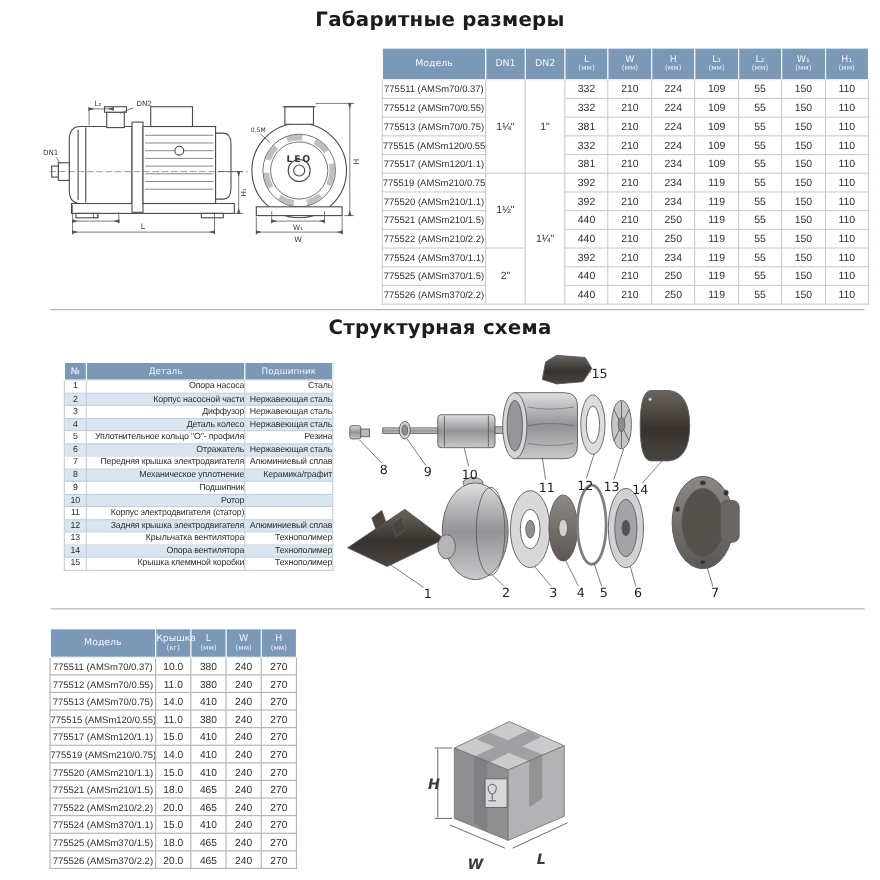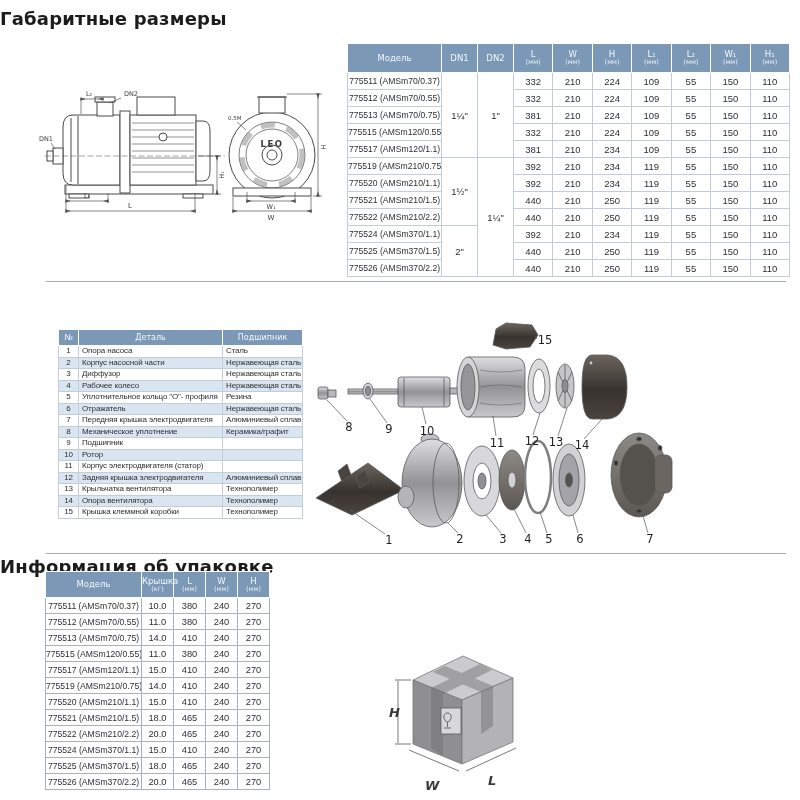--- a/index.html
+++ b/index.html
@@ -1,38 +1,38 @@
 <!DOCTYPE html>
 <html style="--header_bg: #7b98b6; --header_text: #f2f7fb; --row_alt: #d9e6f2; --border_blue: #c2cdd8; --border_gray: #a9b2ba; --text: #333333;"><head>
 <meta charset="utf-8">
 <style>
   *{margin:0;padding:0;box-sizing:border-box}
   html,body{width:800px;height:800px;background:#fff}
   body{font-family:"Liberation Sans",sans-serif;color:var(--text,#333)}
   .page{position:relative;width:800px;height:800px;background:#fff;overflow:hidden}
-  .sec-title{position:absolute;left:0;width:100%;font-size:18px;font-weight:600;
+  .sec-title{position:absolute;left:0;width:100%;text-align:center;font-size:18px;font-weight:600;
     color:#1c1c1c;font-family:"DejaVu Sans","Liberation Sans",sans-serif;letter-spacing:.2px}
   .divider{position:absolute;left:46px;width:740px;height:1px;background:#ababab}
   table{border-collapse:collapse;table-layout:fixed}
   th{background:var(--header_bg);color:var(--header_text);font-weight:400;
      font-family:"DejaVu Sans","Liberation Sans",sans-serif;border:1px solid #ffffff;
      text-align:center;vertical-align:middle}
   th .unit{font-size:6.5px;line-height:7px;opacity:.92}
   td{background:#fff;text-align:center;vertical-align:middle;white-space:nowrap;overflow:hidden}
   
   .dim-table{position:absolute;left:347px;top:43px;width:443px;font-size:9.5px}
   .dim-table th{font-size:8.5px;height:29px;line-height:9px;padding:2px 0}
   .dim-table td{border:1px solid var(--border_blue);height:17px;color:#2f2f2f}
   .dim-table td.model{font-size:8.6px}
   
   .parts-table{position:absolute;left:58px;top:329px;width:244px}
   .parts-table th{font-size:8px;height:16px}
   .parts-table td{border:1px solid var(--border_blue);height:11.5px;font-size:8px;
     letter-spacing:-.15px;line-height:10px;color:#2f2f2f}
-  .parts-table td.lft{text-align:left;padding-left:3px}
+  .parts-table td.lft{text-align:right;padding-left:3px}
   .parts-table tr.alt td{background:var(--row_alt)}
   
   .pack-table{position:absolute;left:45px;top:571px;width:224px}
   .pack-table th{font-size:8.5px;height:26px;line-height:9px;padding:2px 0}
   .pack-table td{border:1px solid var(--border_gray);height:16px;font-size:9.3px;color:#2f2f2f}
   .pack-table td.model{font-size:8.6px}
   
   .drawing{position:absolute}
   svg text{fill:#3a3a3a;font-family:"DejaVu Sans","Liberation Sans",sans-serif}
   .pnum{position:absolute;transform:translate(-50%,-50%);font-size:11.5px;color:#1f1f1f;
@@ -308,20 +308,21 @@
       </tbody>
     <colgroup>
         <col style="width:94px">
         <col style="width:36px">
         <col style="width:36px">
       </colgroup>
   </table>
 
   <div class="divider" style="top:281px"></div>
 
+  <div class="sec-title" style="top:288px">Структурная схема</div>
 
   <table class="parts-table">
     <thead>
         <tr id="parts-head">
           <th>
             <div>№</div>
           </th>
           <th>
             <div>Деталь</div>
           </th>
@@ -341,21 +342,21 @@
           <td class="lft">Корпус насосной части</td>
           <td class="lft">Нержавеющая сталь</td>
         </tr>
         <tr>
           <td>3</td>
           <td class="lft">Диффузор</td>
           <td class="lft">Нержавеющая сталь</td>
         </tr>
         <tr class="alt">
           <td>4</td>
-          <td class="lft">Рабочее колесо</td>
+          <td class="lft">Деталь колесо</td>
           <td class="lft">Нержавеющая сталь</td>
         </tr>
         <tr>
           <td>5</td>
           <td class="lft">Уплотнительное кольцо "О"- профиля</td>
           <td class="lft">Резина</td>
         </tr>
         <tr class="alt">
           <td>6</td>
           <td class="lft">Отражатель</td>
@@ -525,21 +526,20 @@
     <span class="pnum" style="left:117px;top:116px">10</span>
     <span class="pnum" style="left:187px;top:128px">11</span>
     <span class="pnum" style="left:222px;top:126px">12</span>
     <span class="pnum" style="left:246px;top:127px">13</span>
     <span class="pnum" style="left:272px;top:130px">14</span>
     <span class="pnum" style="left:235px;top:25px">15</span>
   </div>
 
   <div class="divider" style="top:553px"></div>
 
-  <div class="sec-title" style="top:556px">Информация об упаковке</div>
 
   <table class="pack-table">
     <thead>
         <tr id="pack-head">
           <th>
             <div>Модель</div>
           </th>
           <th>
             <div>Крышка</div>
             <div class="unit">(кг)</div>

